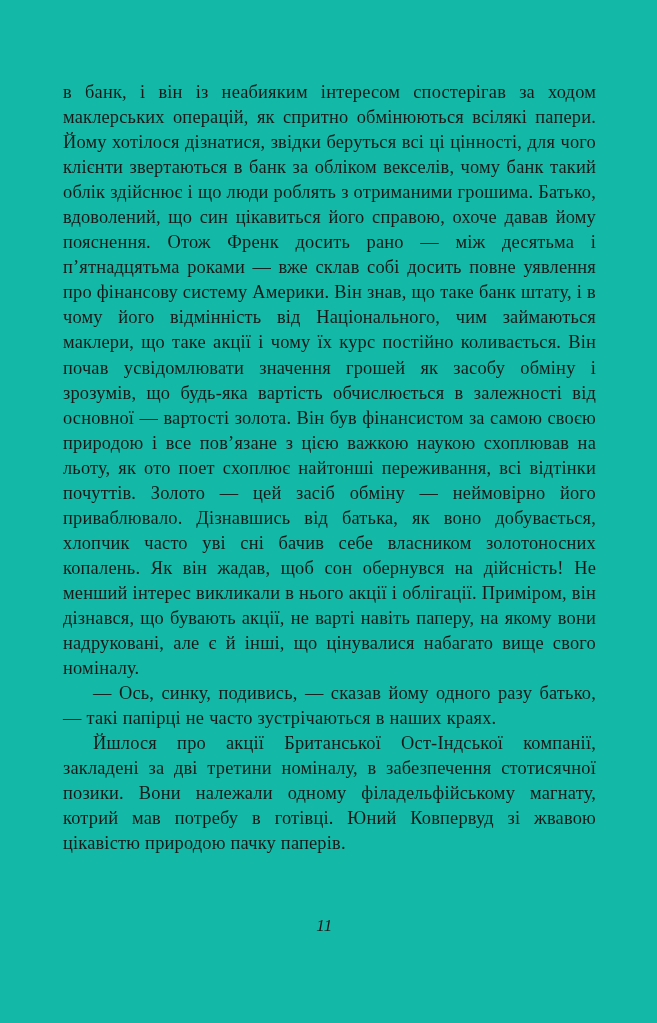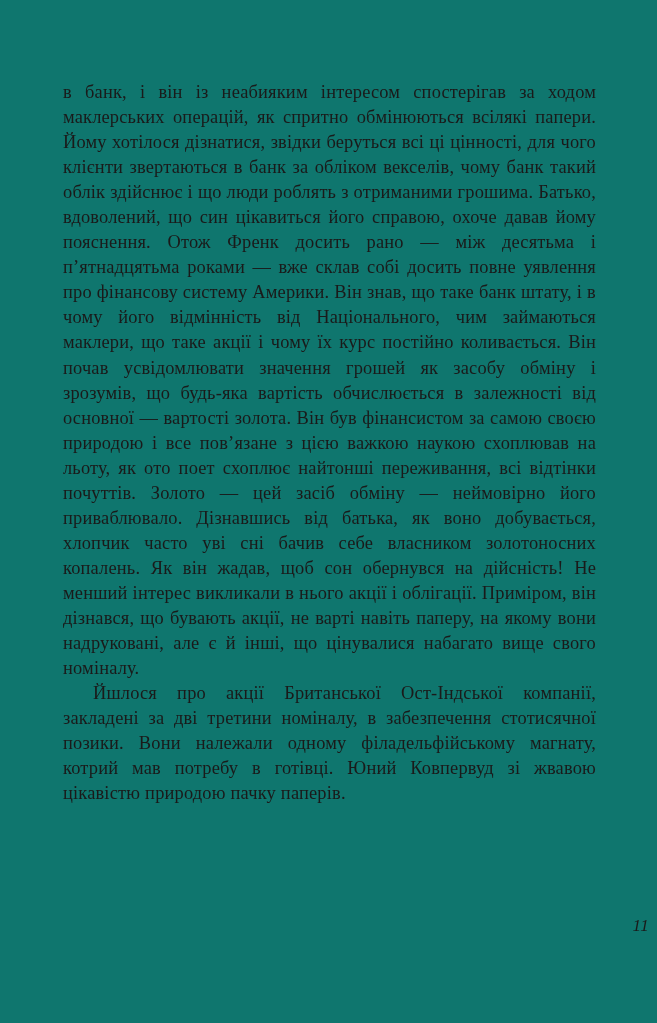--- a/index.html
+++ b/index.html
@@ -9,21 +9,21 @@
     background: #ffffff;
   }
   body {
     font-family: "Liberation Serif", "DejaVu Serif", serif;
     color: #1a1a1a;
   }
   .page {
     position: relative;
     width: 657px;
     height: 1023px;
-    background: #0f766e;
+    background: #14b8a6;
     overflow: hidden;
     box-sizing: border-box;
   }
   .text-block {
     position: absolute;
     left: 63px;
     top: 80px;
     width: 533px;
   }
   .para {
@@ -41,32 +41,33 @@
     text-indent: 0;
   }
   .para.indented {
     text-indent: 30px;
   }
   .page-number {
     position: absolute;
     left: 0;
     right: 8px;
     top: 916px;
-    text-align: right;
+    text-align: center;
     font-style: italic;
     font-size: 17px;
     color: #1a1a1a;
     letter-spacing: 0.02em;
   }
 </style>
 </head>
 <body>
 
 <div class="page">
 
   <div class="text-block">
     <p class="para continued">в банк, і він із неабияким інтересом спостерігав за ходом маклерських операцій, як спритно обмінюються всілякі папери. Йому хотілося дізнатися, звідки беруться всі ці цінності, для чого клієнти звертаються в банк за обліком векселів, чому банк такий облік здійснює і що люди роблять з отриманими грошима. Батько, вдоволений, що син цікавиться його справою, охоче давав йому пояснення. Отож Френк досить рано — між десятьма і п’ятнадцятьма роками — вже склав собі досить повне уявлення про фінансову систему Америки. Він знав, що таке банк штату, і в чому його відмінність від Національного, чим займаються маклери, що таке акції і чому їх курс постійно коливається. Він почав усвідомлювати значення грошей як засобу обміну і зрозумів, що будь-яка вартість обчислюється в залежності від основної — вартості золота. Він був фінансистом за самою своєю природою і все пов’язане з цією важкою наукою схоплював на льоту, як ото поет схоплює найтонші переживання, всі відтінки почуттів. Золото — цей засіб обміну — неймовірно його приваблювало. Дізнавшись від батька, як воно добувається, хлопчик часто уві сні бачив себе власником золотоносних копалень. Як він жадав, щоб сон обернувся на дійсність! Не менший інтерес викликали в нього акції і облігації. Приміром, він дізнався, що бувають акції, не варті навіть паперу, на якому вони надруковані, але є й інші, що цінувалися набагато вище свого номіналу.</p>
+    <p class="para indented">— Ось, синку, подивись, — сказав йому одного разу батько, — такі папірці не часто зустрічаються в наших краях.</p>
     <p class="para indented">Йшлося про акції Британської Ост-Індської компанії, закладені за дві третини номіналу, в забезпечення стотисячної позики. Вони належали одному філадельфійському магнату, котрий мав потребу в готівці. Юний Ковпервуд зі жвавою цікавістю природою пачку паперів.</p>
   </div>
 
   <div class="page-number">11</div>
 
 </div>
 
 </body></html>

